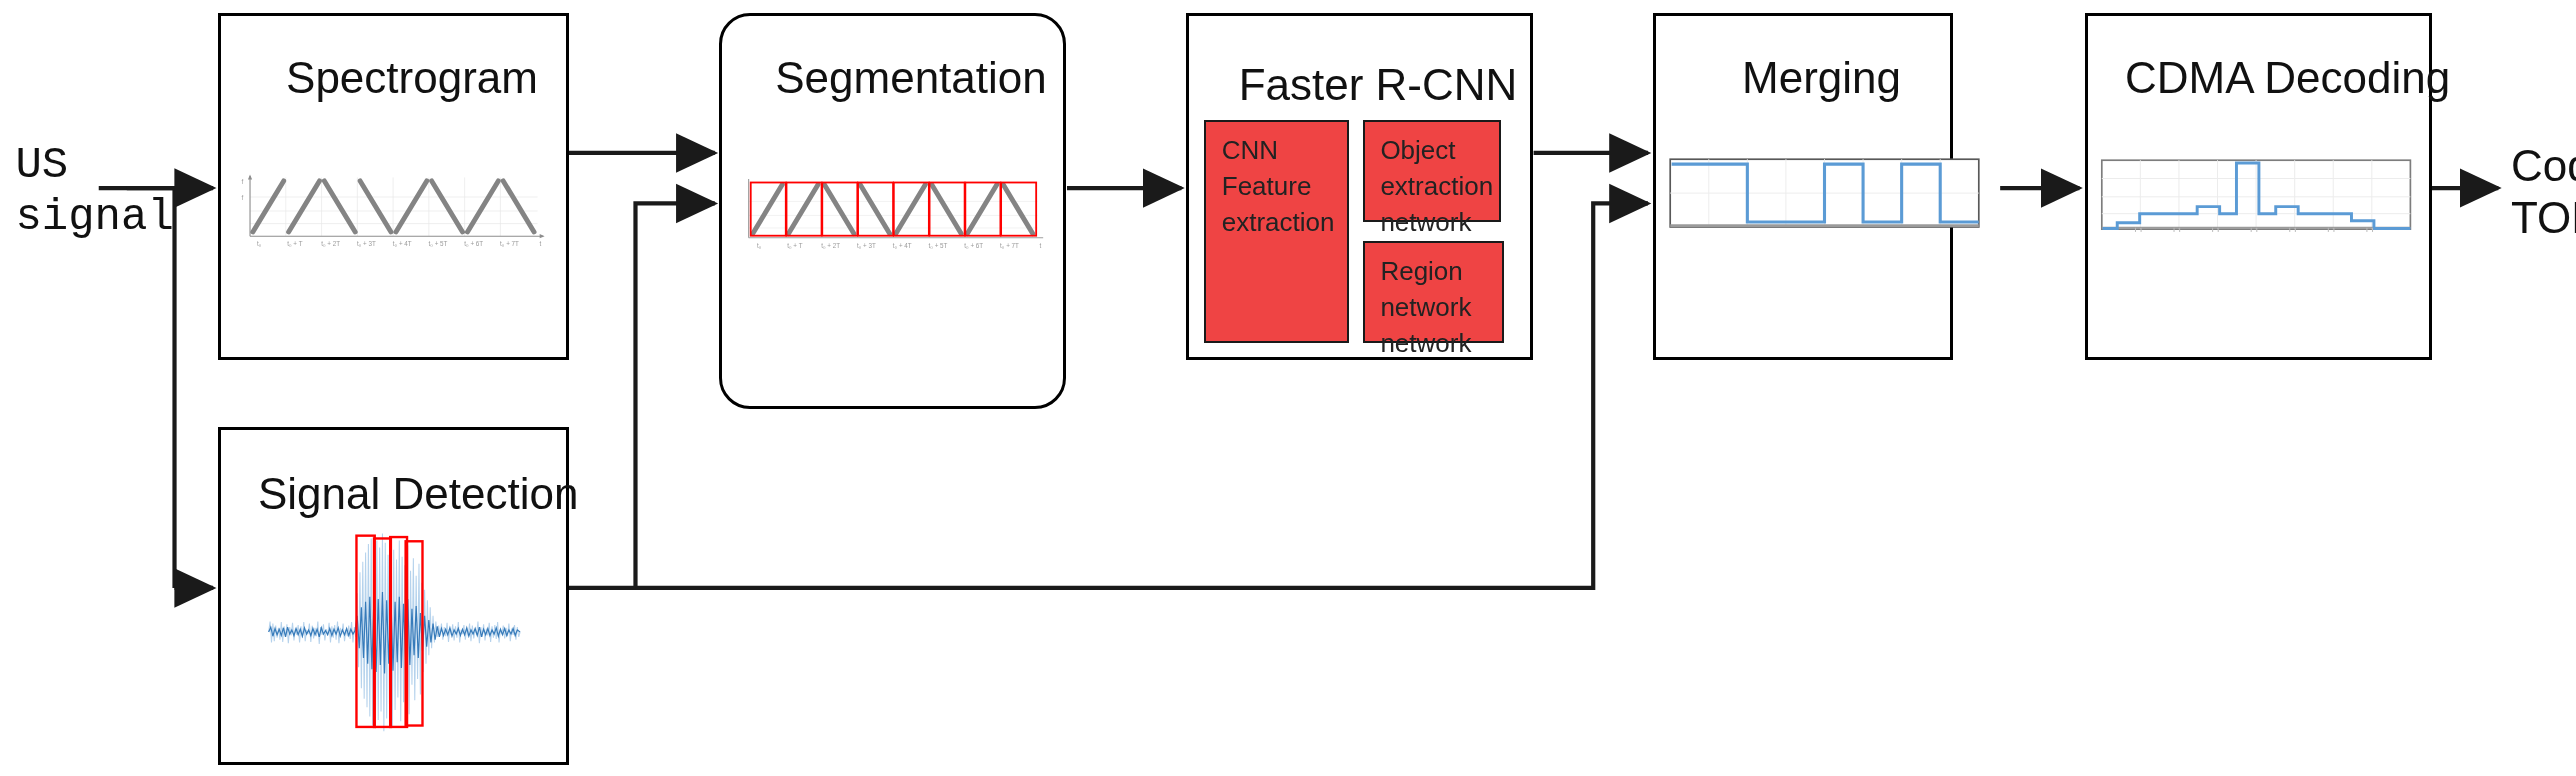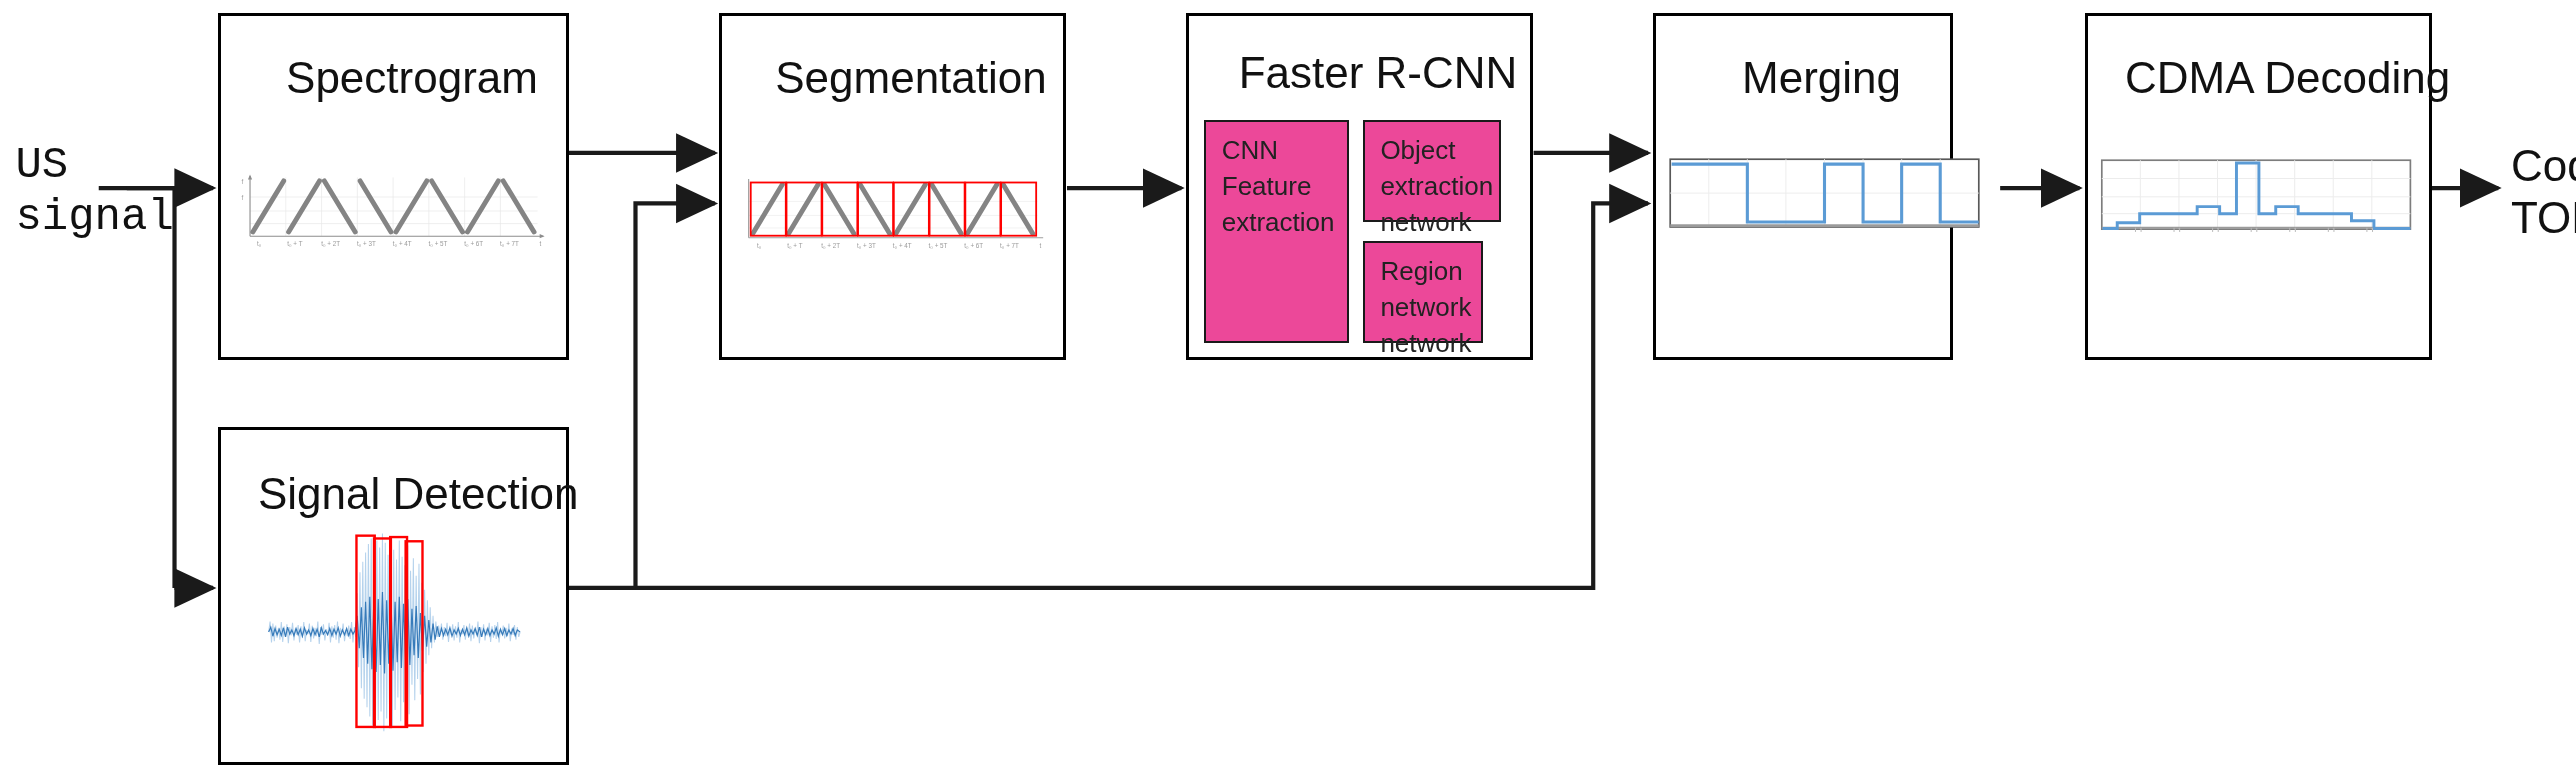--- a/index.html
+++ b/index.html
@@ -3,21 +3,21 @@
 <meta charset="utf-8">
 <style>
   html,body{margin:0;padding:0;background:#ffffff;}
   body{font-family:"Liberation Sans", sans-serif;}
   #stage{position:relative;width:2576px;height:776px;background:#fff;overflow:hidden;}
 
   .box{position:absolute;background:#fff;border:3.5px solid #000;box-sizing:border-box;}
   .box-title{position:absolute;left:0;right:0;text-align:center;color:#111;
              font-size:44px;line-height:1.05;white-space:nowrap;margin-left:37px;}
 
-  .subbox{position:absolute;background:#ec4899;border:2.8px solid #1a1a1a;box-sizing:border-box;}
+  .subbox{position:absolute;background:#ef4444;border:2.8px solid #1a1a1a;box-sizing:border-box;}
   .subbox-label{position:absolute;left:15.4px;top:11.2px;right:7px;color:#222;
                 font-size:26px;line-height:1.38;}
 
   .edge-label{position:absolute;color:#111;font-size:44px;line-height:1.18;white-space:nowrap;}
 
   svg.wires{position:absolute;left:0;top:0;width:2576px;height:776px;overflow:visible;}
 
   .plot{position:absolute;}
   .plot svg{display:block;width:100%;height:100%;overflow:visible;}
 
@@ -118,21 +118,21 @@
           <text x="237" y="110">t₀ + 4T</text>
           <text x="288" y="110">t₀ + 5T</text>
           <text x="339" y="110">t₀ + 6T</text>
           <text x="390" y="110">t₀ + 7T</text>
           <text x="434" y="110">t</text>
         </g>
       </svg>
     </div>
   </div>
 
-  <div class="box" style="left:719px;top:12.6px;width:347px;height:347px;">
+  <div class="box" style="left:719px;top:12.6px;width:347px;height:396px;border-radius:31px;">
     <div class="box-title" style="top:39px;">Segmentation</div>
 
     <div class="plot" style="left:14px;top:156px;width:317px;height:84px;">
       <svg viewBox="0 0 452 120" preserveAspectRatio="none">
         <g stroke="#ededed" stroke-width="1">
           <line x1="18" y1="42" x2="430" y2="42"></line>
           <line x1="18" y1="62" x2="430" y2="62"></line>
           <line x1="18" y1="80" x2="430" y2="80"></line>
         </g>
         <g stroke="#9e9e9e" stroke-width="1.6" fill="none">
@@ -170,39 +170,39 @@
           <text x="288" y="109">t₀ + 5T</text>
           <text x="339" y="109">t₀ + 6T</text>
           <text x="390" y="109">t₀ + 7T</text>
           <text x="434" y="109">t</text>
         </g>
       </svg>
     </div>
   </div>
 
   <div class="box" style="left:1186px;top:12.6px;width:347px;height:347px;">
-    <div class="box-title" style="top:34px;">Faster R-CNN</div>
+    <div class="box-title" style="top:46px;">Faster R-CNN</div>
 
     <div class="subbox" style="left:15.4px;top:104px;width:145px;height:223px;">
       <div class="subbox-label">
         <div>CNN</div>
         <div>Feature</div>
         <div>extraction</div>
       </div>
     </div>
 
     <div class="subbox" style="left:174px;top:104px;width:138px;height:102px;">
       <div class="subbox-label">
         <div>Object</div>
         <div>extraction</div>
         <div>network</div>
       </div>
     </div>
 
-    <div class="subbox" style="left:174px;top:225px;width:120px;height:102px;">
+    <div class="subbox" style="left:174px;top:225px;width:141px;height:102px;">
       <div class="subbox-label">
         <div>Region</div>
         <div>network</div>
         <div>network</div>
       </div>
     </div>
   </div>
 
   <div class="box" style="left:1653px;top:12.6px;width:300px;height:347px;">
     <div class="box-title" style="top:39px;">Merging</div>

